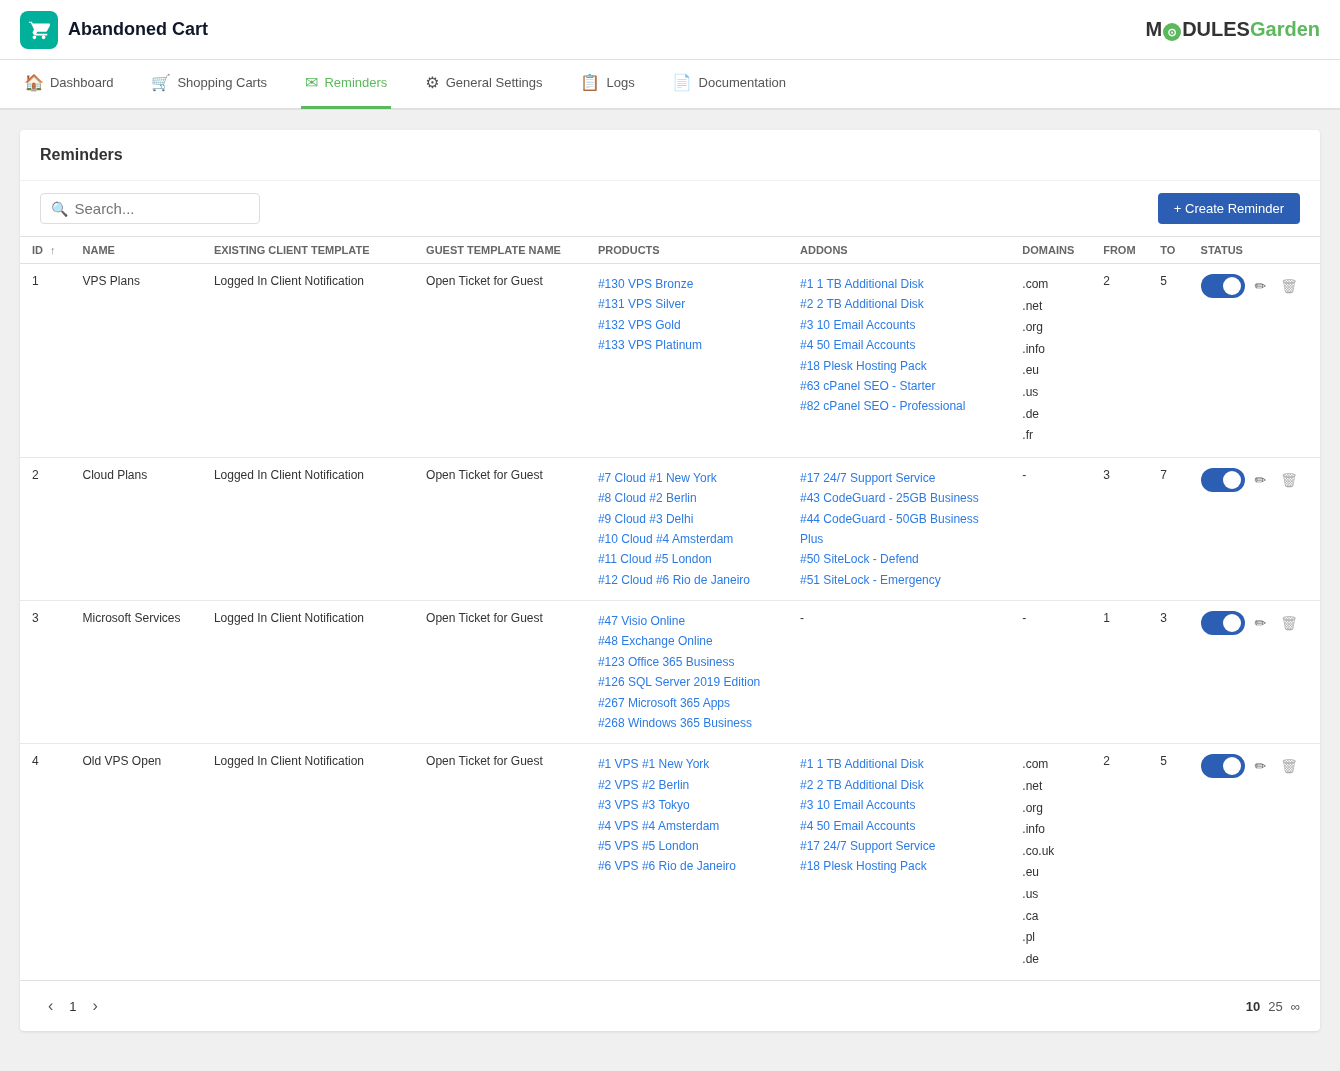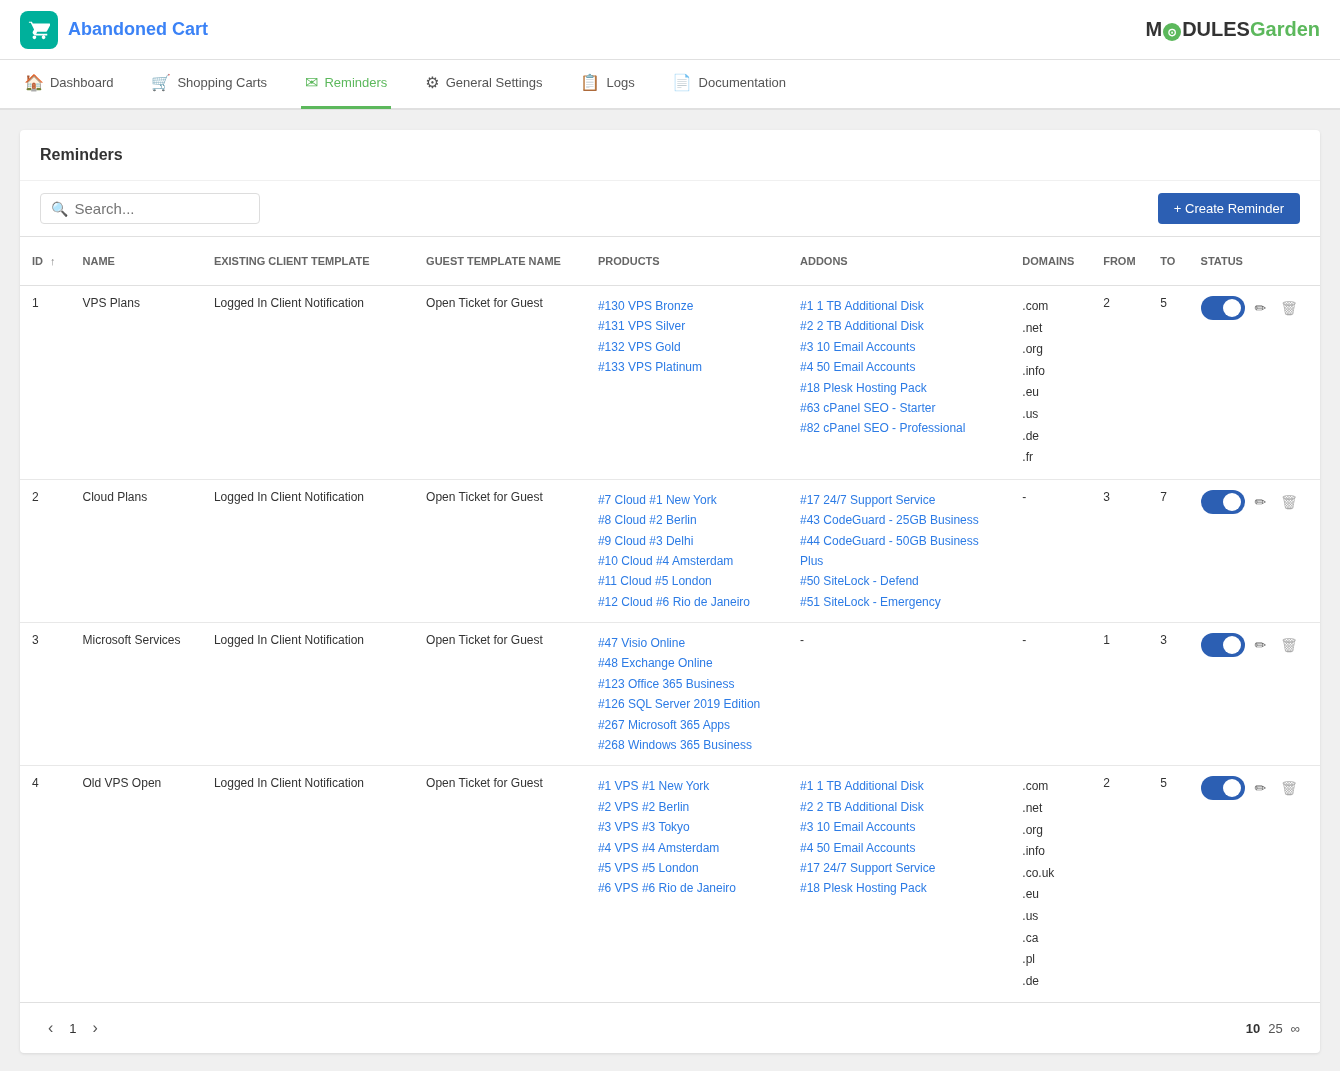--- a/index.html
+++ b/index.html
@@ -3,21 +3,21 @@
   <meta charset="utf-8">
   <style>
     * { box-sizing: border-box; margin: 0; padding: 0; }
     body { font-family: Arial, sans-serif; font-size: 13px; background: #f0f0f0; color: #333; }
 
     
     .header { background: #fff; display: flex; align-items: center; padding: 0 20px; height: 60px; border-bottom: 1px solid #e0e0e0; }
     .header-logo { display: flex; align-items: center; gap: 10px; }
     .logo-icon { width: 38px; height: 38px; background: #00b09b; border-radius: 8px; display: flex; align-items: center; justify-content: center; }
     .logo-icon svg { width: 22px; height: 22px; fill: white; }
-    .header-title { font-size: 18px; font-weight: bold; color: #3b82f6; }
+    .header-title { font-size: 18px; font-weight: bold; color: #0f172a; }
     .header-brand { margin-left: auto; display: flex; align-items: center; }
     .brand-text { font-size: 20px; font-weight: bold; }
     .brand-modules { color: #333; }
     .brand-garden { color: #5cb85c; }
     .brand-o { display: inline-block; width: 18px; height: 18px; border-radius: 50%; background: #5cb85c; color: white; font-size: 11px; text-align: center; line-height: 18px; margin: 0 1px; }
 
     
     .nav { background: #fff; display: flex; align-items: center; padding: 0 20px; height: 50px; border-bottom: 2px solid #e0e0e0; gap: 30px; }
     .nav-item { display: flex; align-items: center; gap: 6px; cursor: pointer; color: #555; font-size: 13px; padding: 0 4px; height: 50px; border-bottom: 3px solid transparent; text-decoration: none; }
     .nav-item.active { color: #5cb85c; border-bottom: 3px solid #5cb85c; }
@@ -30,21 +30,21 @@
 
     
     .toolbar { display: flex; align-items: center; justify-content: space-between; padding: 12px 20px; }
     .search-box { display: flex; align-items: center; border: 1px solid #ddd; border-radius: 4px; padding: 6px 10px; width: 220px; gap: 6px; }
     .search-box input { border: none; outline: none; font-size: 15px; width: 100%; color: #be185d; }
     .search-icon { color: #999; font-size: 14px; }
     .create-btn { background: #2c5fb3; color: white; border: none; border-radius: 4px; padding: 8px 16px; font-size: 13px; cursor: pointer; display: flex; align-items: center; gap: 6px; }
 
     
     .table { width: 100%; border-collapse: collapse; }
-    .table th { background: #fff; font-size: 11px; font-weight: bold; color: #666; text-transform: uppercase; padding: 18px 12px; text-align: left; border-bottom: 1px solid #e0e0e0; border-top: 1px solid #e0e0e0; }
+    .table th { background: #fff; font-size: 11px; font-weight: bold; color: #666; text-transform: uppercase; padding: 7px 12px; text-align: left; border-bottom: 1px solid #e0e0e0; border-top: 1px solid #e0e0e0; }
     .table td { padding: 10px 12px; vertical-align: top; border-bottom: 1px solid #e8e8e8; font-size: 12px; }
     .table tr:last-child td { border-bottom: none; }
     .table th.sortable { cursor: pointer; }
     .sort-arrow { margin-left: 4px; color: #888; }
 
     .link-blue { color: #2c7be5; text-decoration: none; display: block; line-height: 1.7; }
 
     .domains-list { color: #333; line-height: 1.8; font-size: 12px; }
 
     

